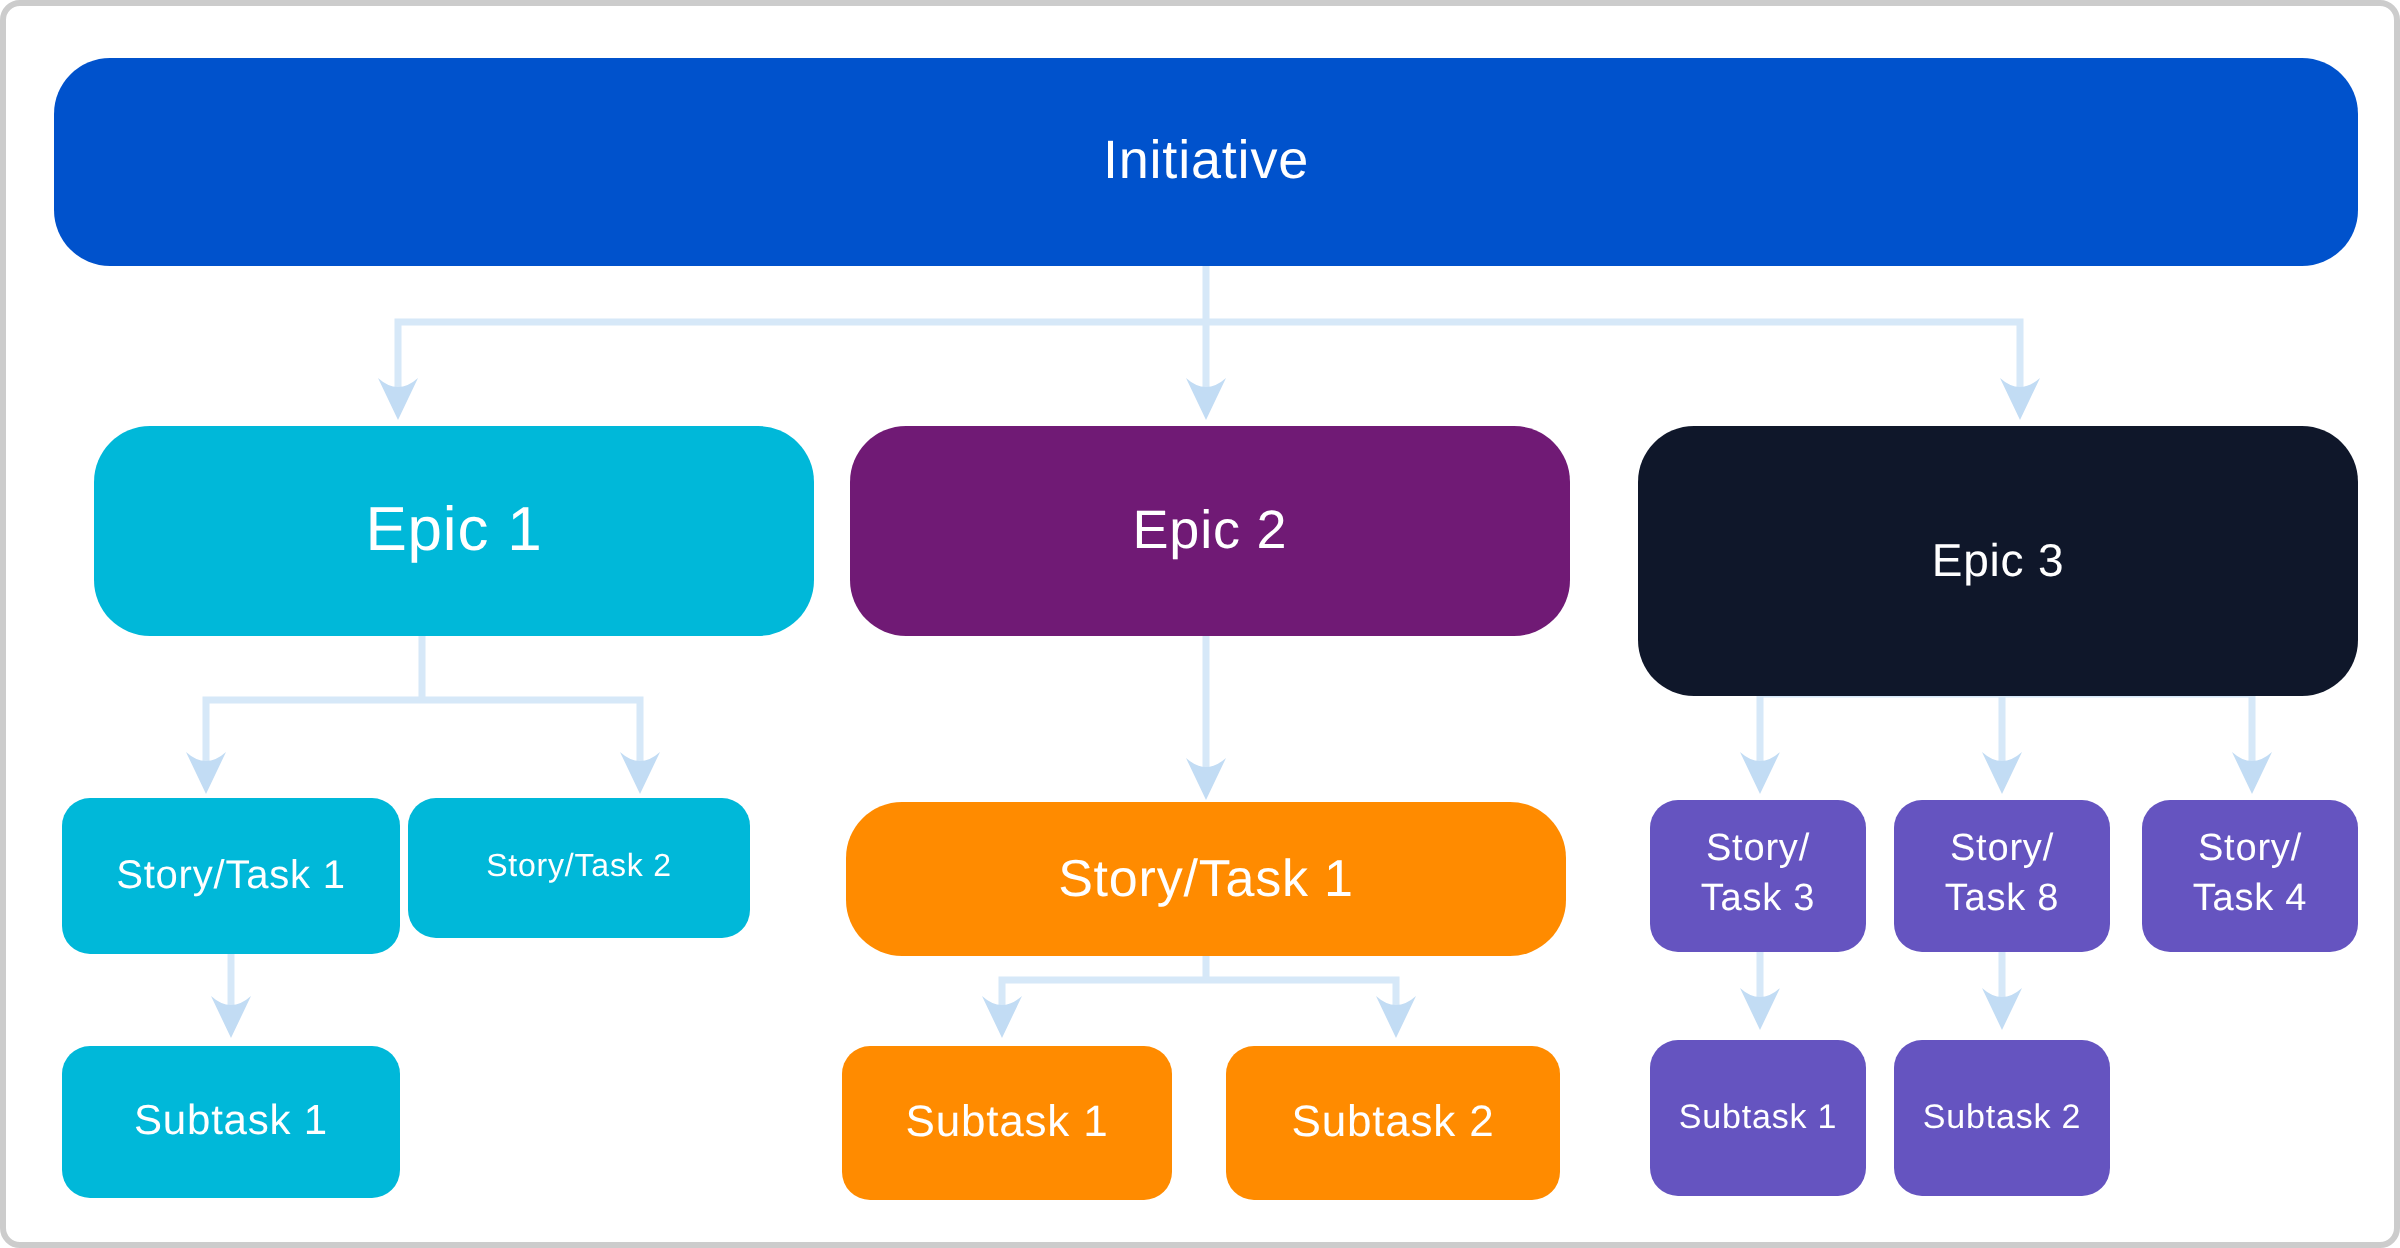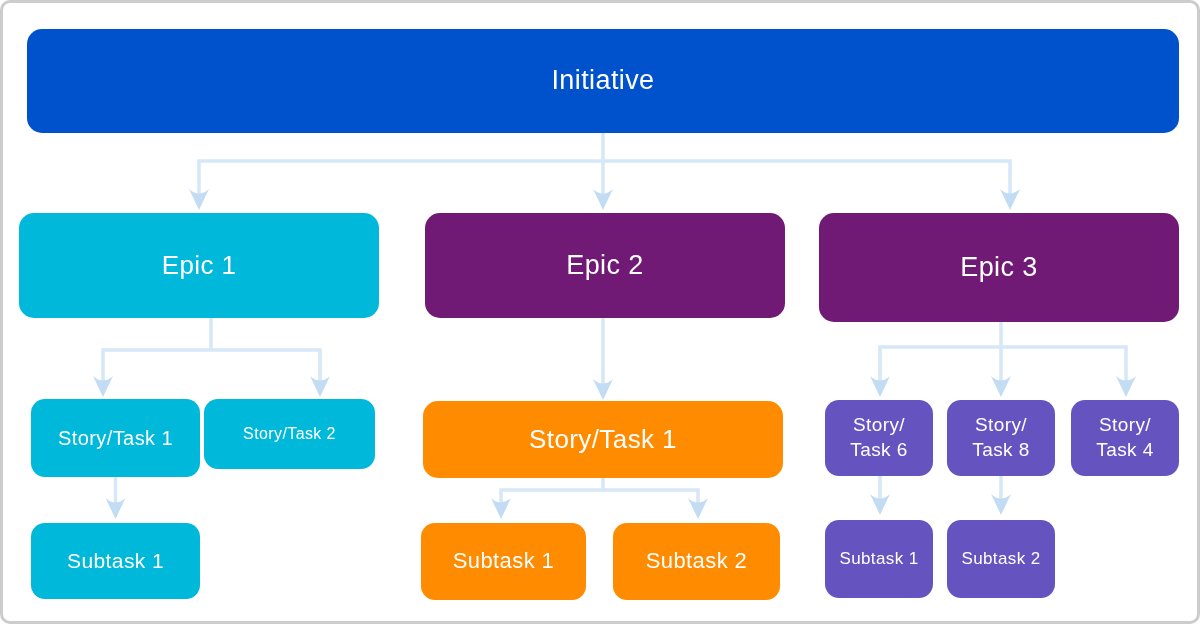--- a/index.html
+++ b/index.html
@@ -33,21 +33,21 @@
     flex-direction: column;
     align-items: center;
     justify-content: center;
     color: #ffffff;
     text-align: center;
     letter-spacing: 0.4px;
     font-weight: 400;
     line-height: 1.3;
     box-sizing: border-box;
   }
-  .r16 { border-radius: 15px; }
+  .r16 { border-radius: 28px; }
   .r14 { border-radius: 14px; }
   .lbl { display: block; white-space: nowrap; }
 </style>
 </head>
 <body>
 
 <div class="frame">
 
   <svg class="wires" viewBox="0 0 1200 624" aria-hidden="true">
     <g fill="none" stroke="#D6E8F8" stroke-width="3.5" stroke-linejoin="miter">
@@ -74,44 +74,44 @@
       <path d="M685 495 Q695 504 705 495 L695 516 Z"></path>
       <path d="M867 491 Q877 500 887 491 L877 512 Z"></path>
       <path d="M988 491 Q998 500 1008 491 L998 512 Z"></path>
     </g>
   </svg>
 
   <div class="node r16" style="left:24px;top:26px;width:1152px;height:104px;font-size:27px;background:#0052CC">
     <span class="lbl">Initiative</span>
   </div>
 
-  <div class="node r16" style="left:16px;top:210px;width:360px;height:105px;font-size:26px;background:#00B8D9">
+  <div class="node r16" style="left:44px;top:210px;width:360px;height:105px;font-size:31px;background:#00B8D9">
     <span class="lbl">Epic 1</span>
   </div>
   <div class="node r16" style="left:422px;top:210px;width:360px;height:105px;font-size:27px;background:#701a75">
     <span class="lbl">Epic 2</span>
   </div>
-  <div class="node r16" style="left:816px;top:210px;width:360px;height:109px;font-size:27px;background:#701a75">
+  <div class="node r16" style="left:816px;top:210px;width:360px;height:135px;font-size:23px;background:#0f172a">
     <span class="lbl">Epic 3</span>
   </div>
 
   <div class="node r14" style="left:28px;top:396px;width:169px;height:78px;font-size:20px;background:#00B8D9">
     <span class="lbl">Story/Task 1</span>
   </div>
   <div class="node r14" style="left:201px;top:396px;width:171px;height:70px;font-size:16px;background:#00B8D9">
     <span class="lbl">Story/Task 2</span>
   </div>
 
   <div class="node r16" style="left:420px;top:398px;width:360px;height:77px;font-size:26px;background:#FF8B00">
     <span class="lbl">Story/Task 1</span>
   </div>
 
   <div class="node r14" style="left:822px;top:397px;width:108px;height:76px;font-size:19px;background:#6554C0">
     <span class="lbl">Story/</span>
-    <span class="lbl">Task 6</span>
+    <span class="lbl">Task 3</span>
   </div>
   <div class="node r14" style="left:944px;top:397px;width:108px;height:76px;font-size:19px;background:#6554C0">
     <span class="lbl">Story/</span>
     <span class="lbl">Task 8</span>
   </div>
   <div class="node r14" style="left:1068px;top:397px;width:108px;height:76px;font-size:19px;background:#6554C0">
     <span class="lbl">Story/</span>
     <span class="lbl">Task 4</span>
   </div>
 

